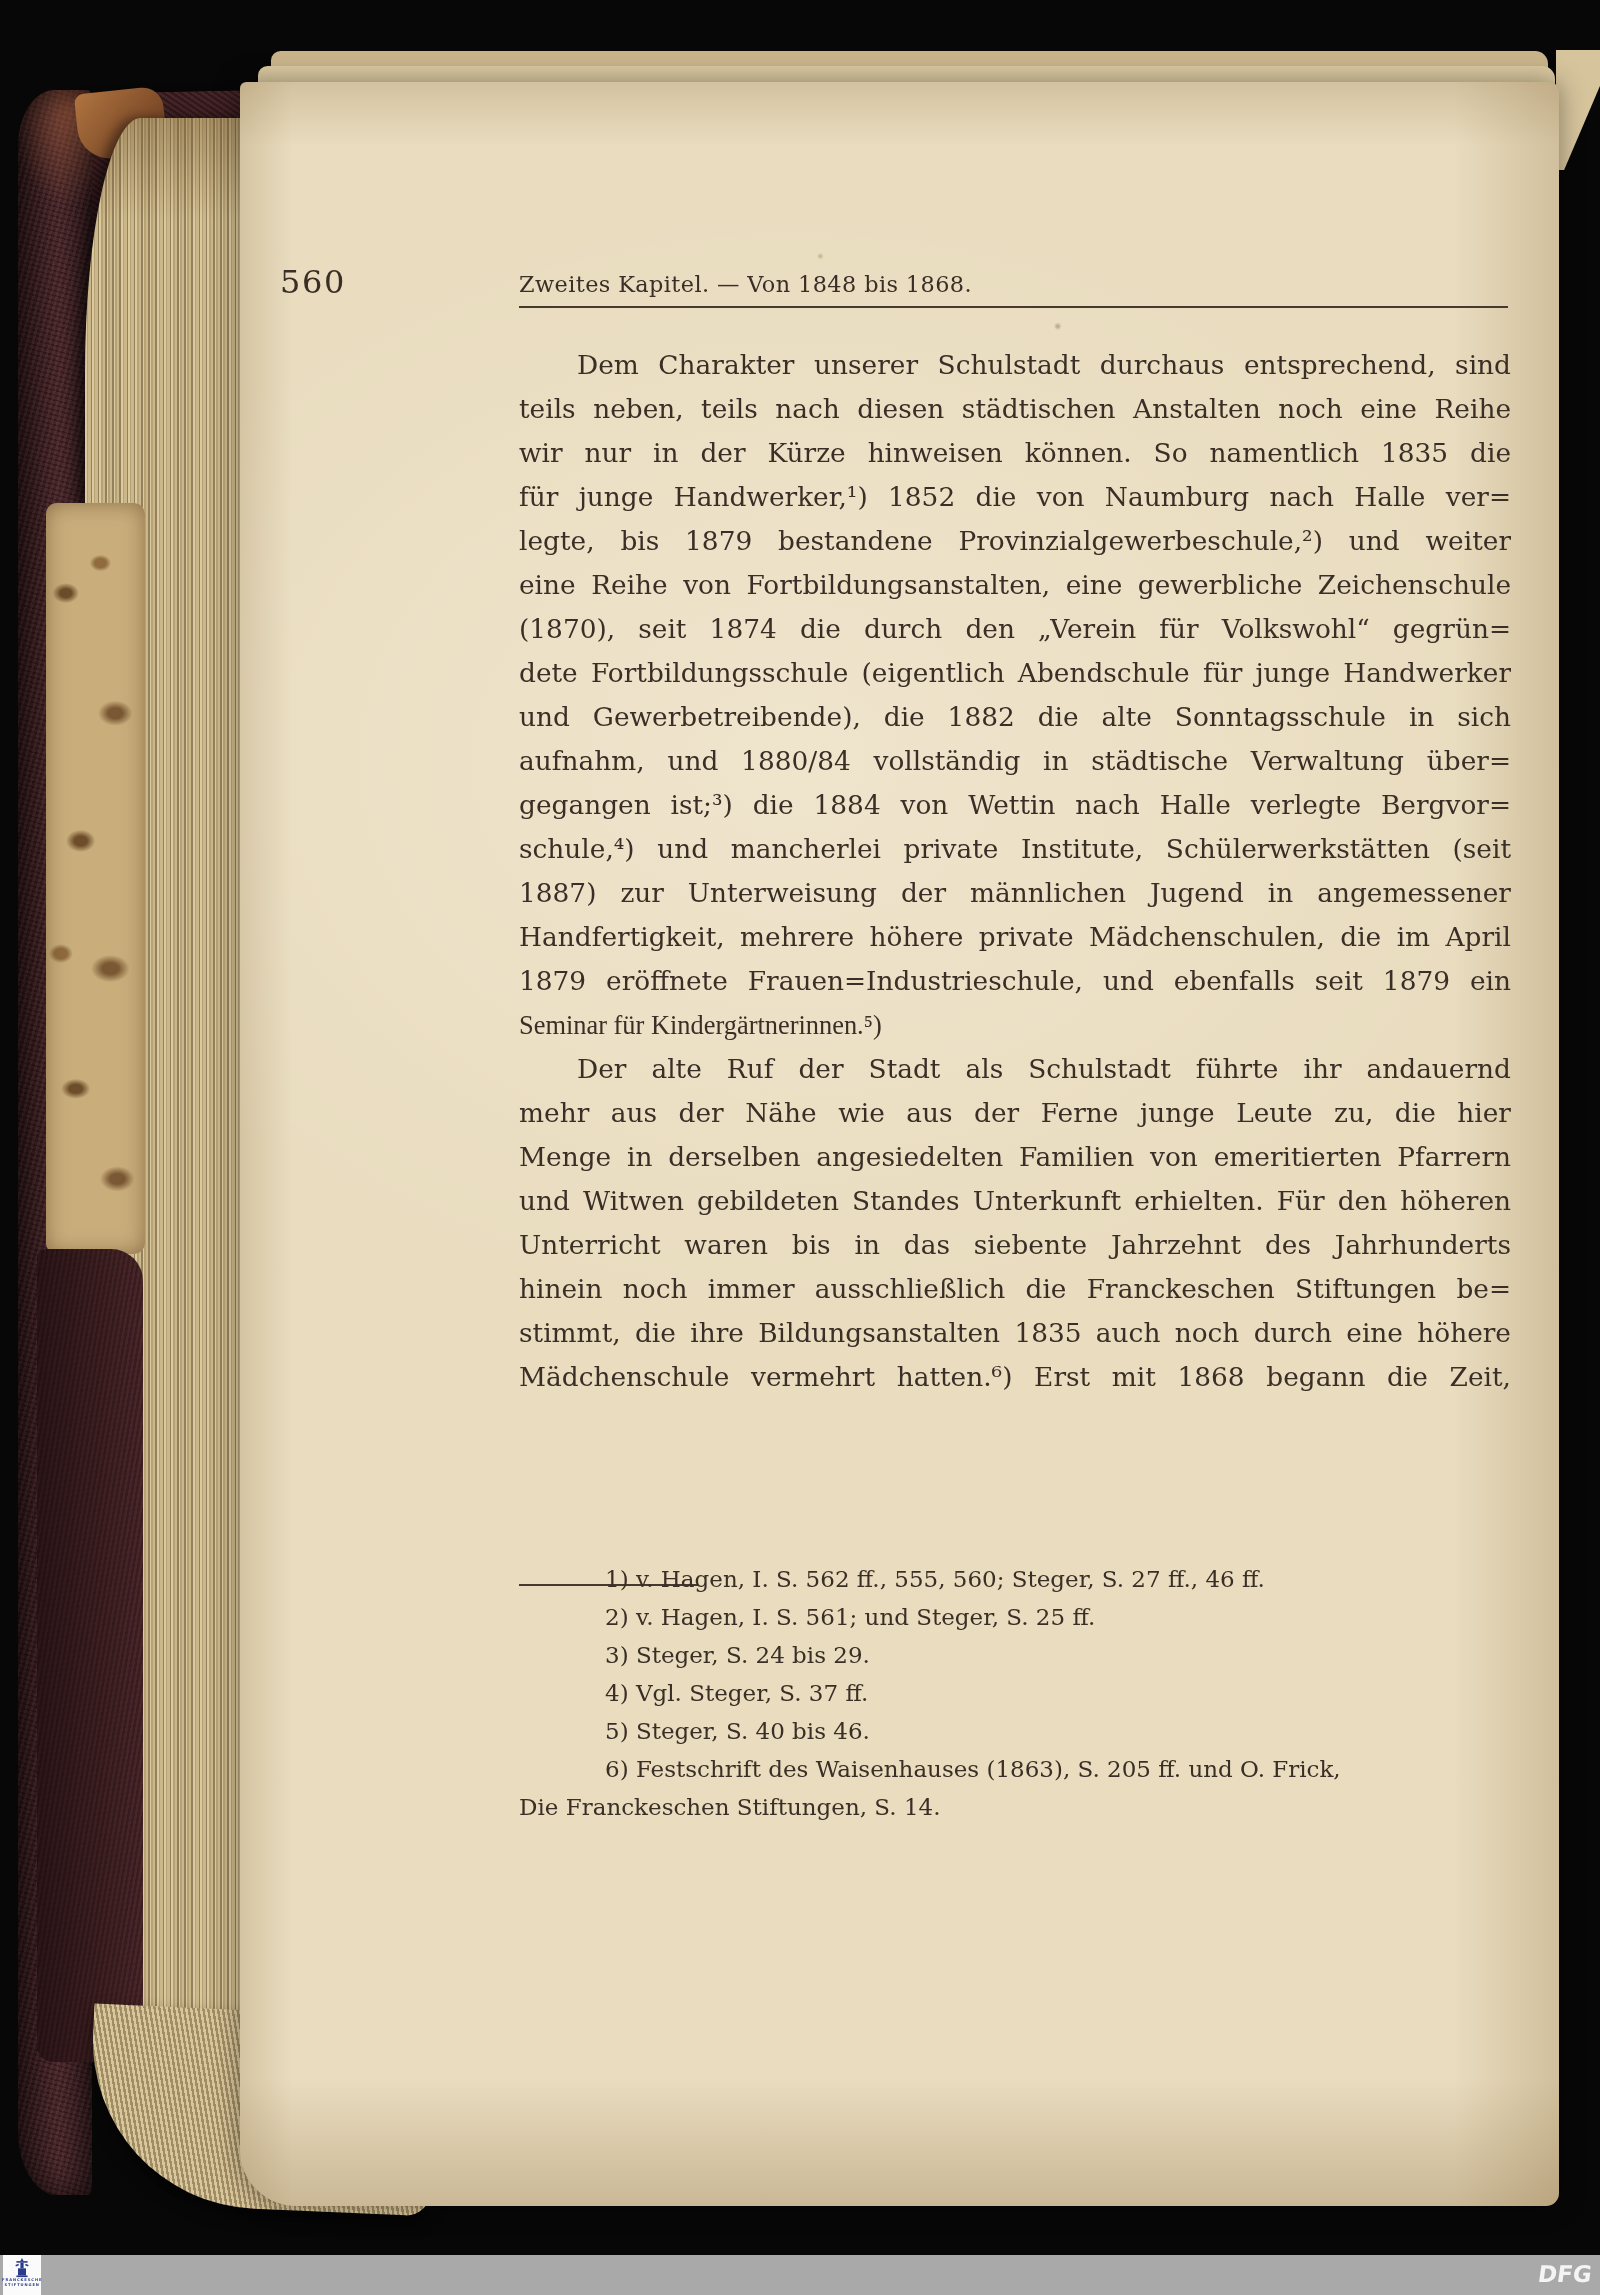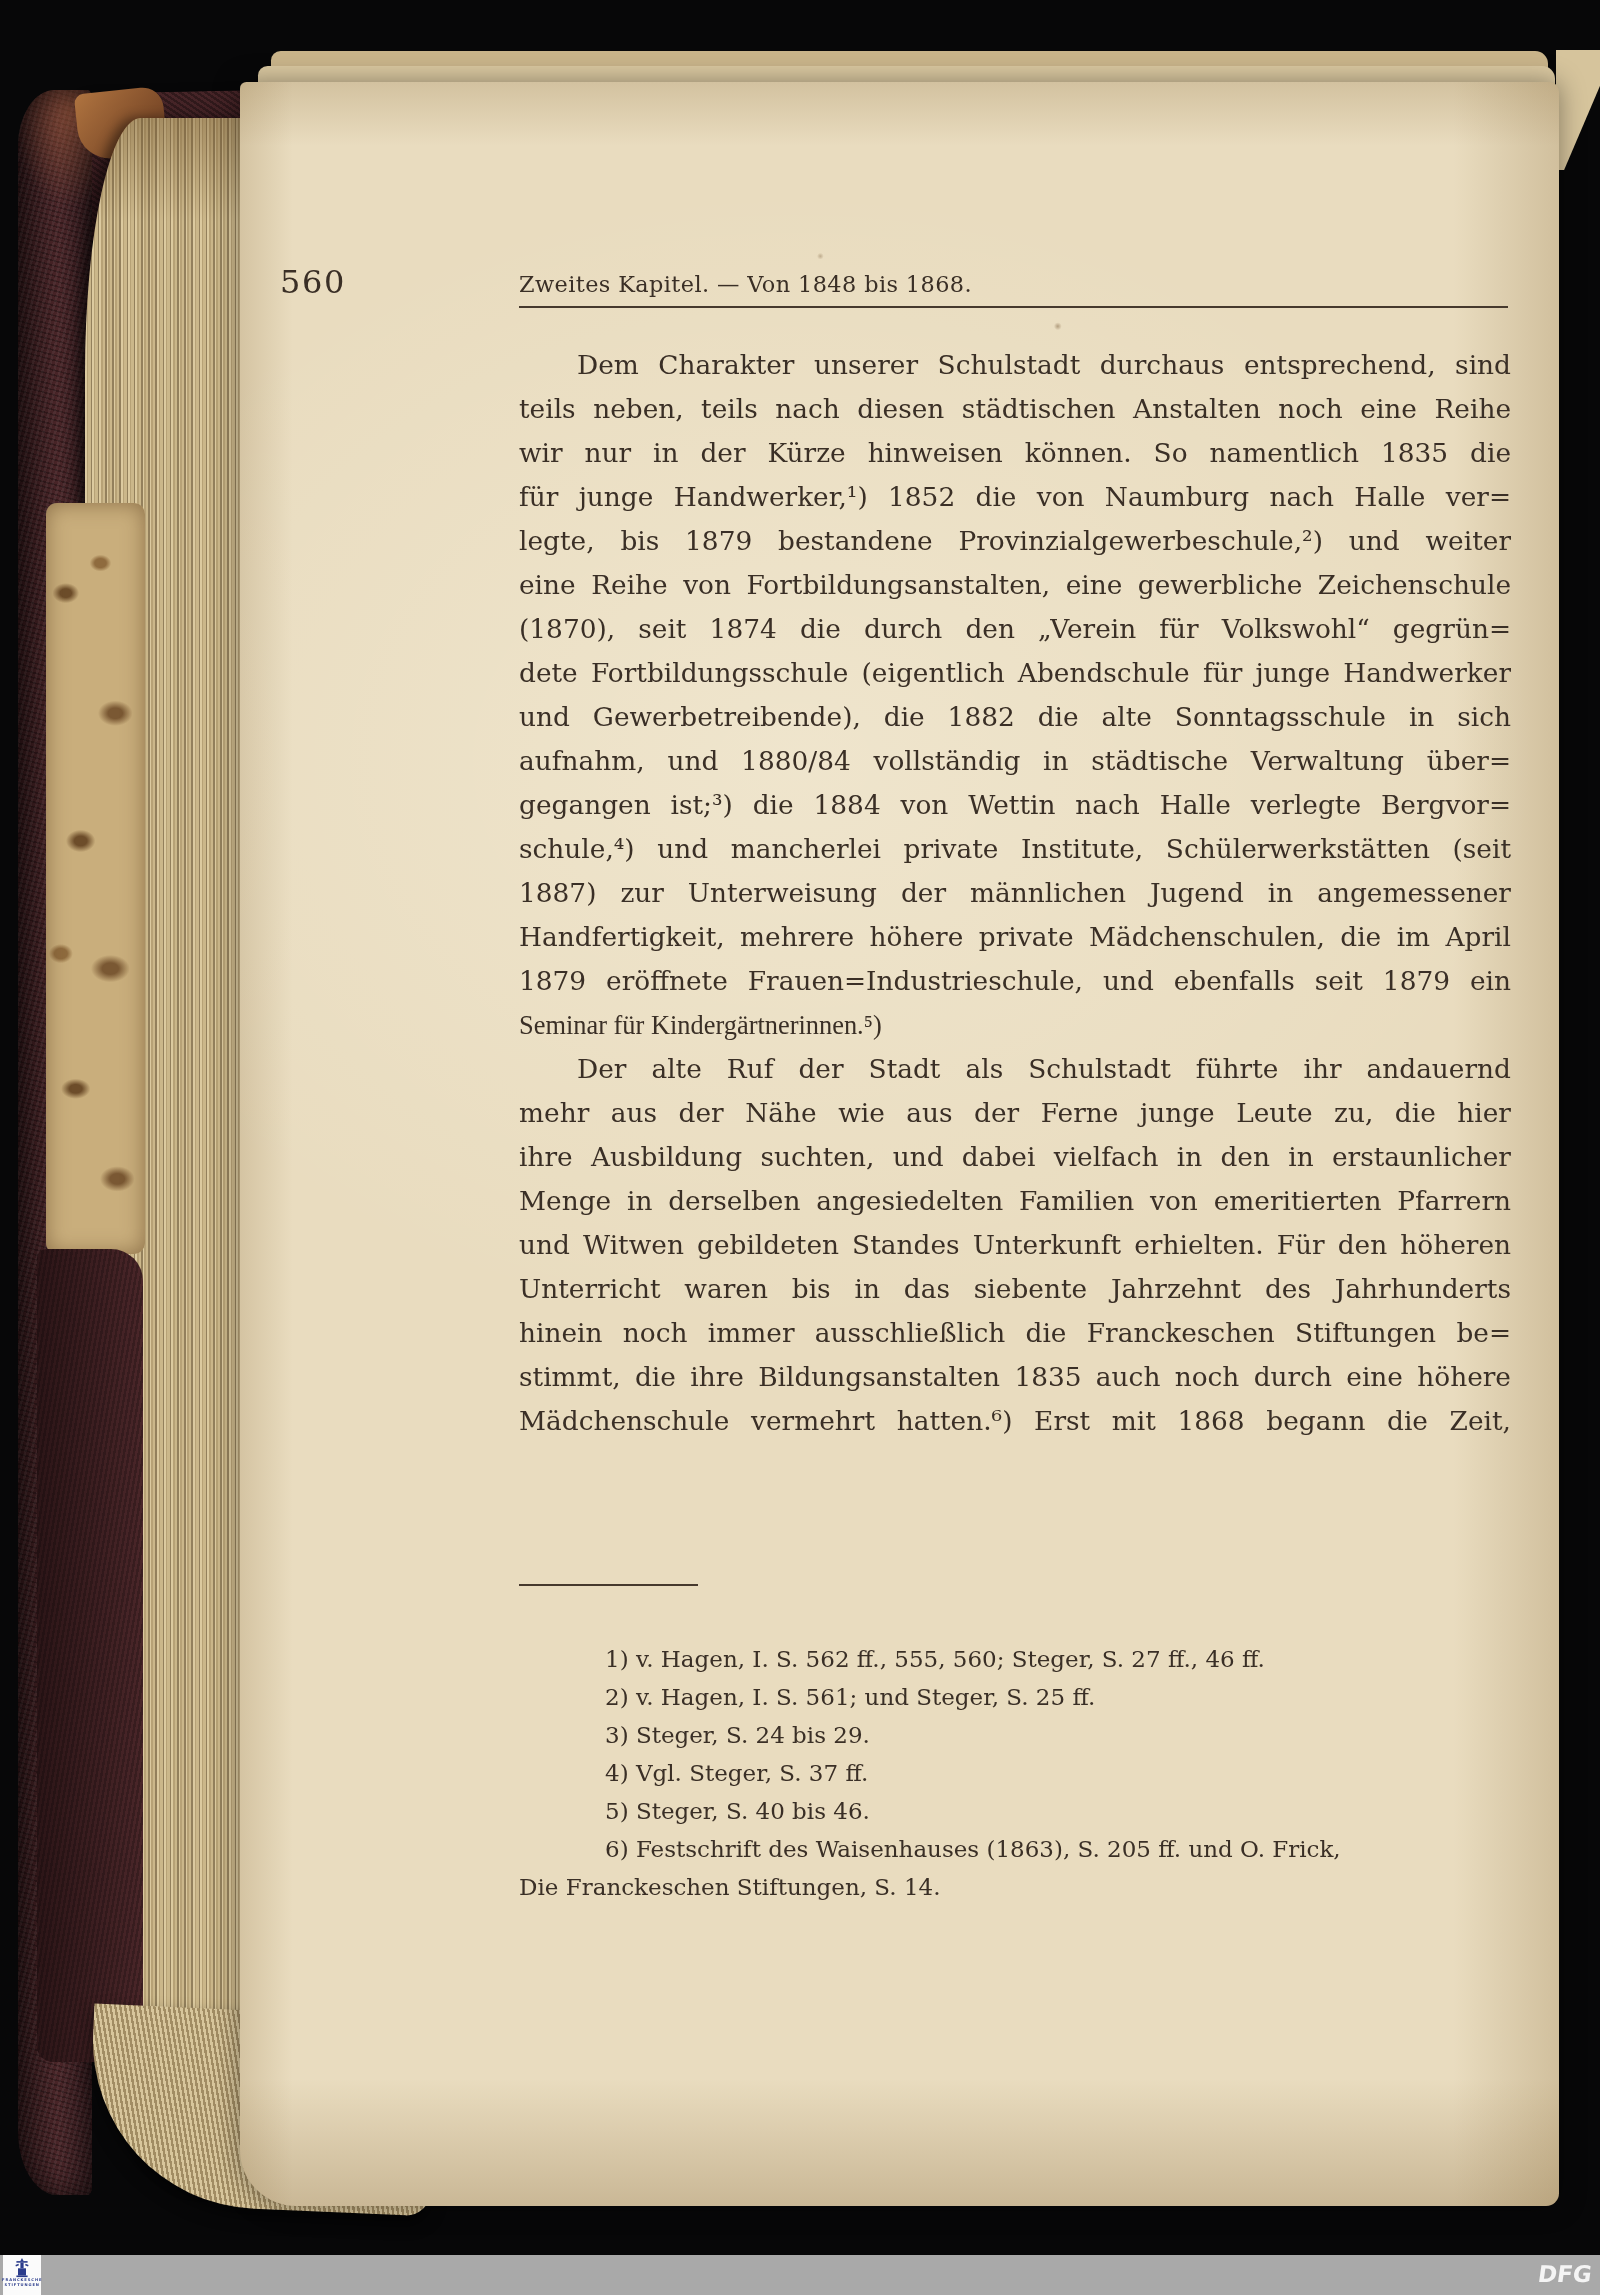--- a/index.html
+++ b/index.html
@@ -80,21 +80,21 @@
   .header-rule{position:absolute;left:279px;top:224px;width:989px;height:2.4px;
     background:#46392d;}
   .body-text{position:absolute;left:279px;top:261px;width:992px;
     font-size:26.4px;}
   .body-text .line{height:44px;line-height:44px;overflow:hidden;
     text-align:justify;text-align-last:justify;white-space:nowrap;}
   .body-text .line.no-just{text-align-last:left;font-family:Liberation Serif, serif;}
   .body-text .line.indent{text-indent:58px;}
   .footnote-rule{position:absolute;left:279px;top:1502px;width:179px;height:2.4px;
     background:#46392d;}
-  .footnotes{position:absolute;left:279px;top:1558px;width:997px;font-size:23px;}
+  .footnotes{position:absolute;left:279px;top:1478px;width:997px;font-size:23px;}
   .footnotes .fnline{height:38px;line-height:38px;overflow:hidden;white-space:nowrap;}
   .footnotes .fnline.indent{text-indent:86px;}
 
   
   .scan-bar{position:absolute;left:0;top:2255px;width:1601px;height:40px;background:#a9a9a9;}
   .logo-box{position:absolute;left:3.2px;top:0;width:38px;height:40px;background:#fbfbfb;
     display:flex;flex-direction:column;align-items:center;justify-content:flex-start;}
   .logo-icon{width:16px;height:21px;margin-top:2.4px;}
   .logo-line{font-family:"DejaVu Sans","Liberation Sans",sans-serif;
     font-size:3.7px;line-height:4.5px;letter-spacing:0.9px;color:#2b3c8c;
@@ -137,21 +137,20 @@
         <div class="line">und Gewerbetreibende), die 1882 die alte Sonntagsschule in sich</div>
         <div class="line">aufnahm, und 1880/84 vollständig in städtische Verwaltung über=</div>
         <div class="line">gegangen ist;³) die 1884 von Wettin nach Halle verlegte Bergvor=</div>
         <div class="line">schule,⁴) und mancherlei private Institute, Schülerwerkstätten (seit</div>
         <div class="line">1887) zur Unterweisung der männlichen Jugend in angemessener</div>
         <div class="line">Handfertigkeit, mehrere höhere private Mädchenschulen, die im April</div>
         <div class="line">1879 eröffnete Frauen=Industrieschule, und ebenfalls seit 1879 ein</div>
         <div class="line no-just">Seminar für Kindergärtnerinnen.⁵)</div>
         <div class="line indent">Der alte Ruf der Stadt als Schulstadt führte ihr andauernd</div>
         <div class="line">mehr aus der Nähe wie aus der Ferne junge Leute zu, die hier</div>
-        <div class="line">ihre Ausbildung suchten, und dabei vielfach in den in erstaunlicher</div>
         <div class="line">Menge in derselben angesiedelten Familien von emeritierten Pfarrern</div>
         <div class="line">und Witwen gebildeten Standes Unterkunft erhielten.  Für den höheren</div>
         <div class="line">Unterricht waren bis in das siebente Jahrzehnt des Jahrhunderts</div>
         <div class="line">hinein noch immer ausschließlich die Franckeschen Stiftungen be=</div>
         <div class="line">stimmt, die ihre Bildungsanstalten 1835 auch noch durch eine höhere</div>
         <div class="line">Mädchenschule vermehrt hatten.⁶)  Erst mit 1868 begann die Zeit,</div>
       </div>
 
     <div class="footnote-rule"></div>
     <div class="footnotes ink">

